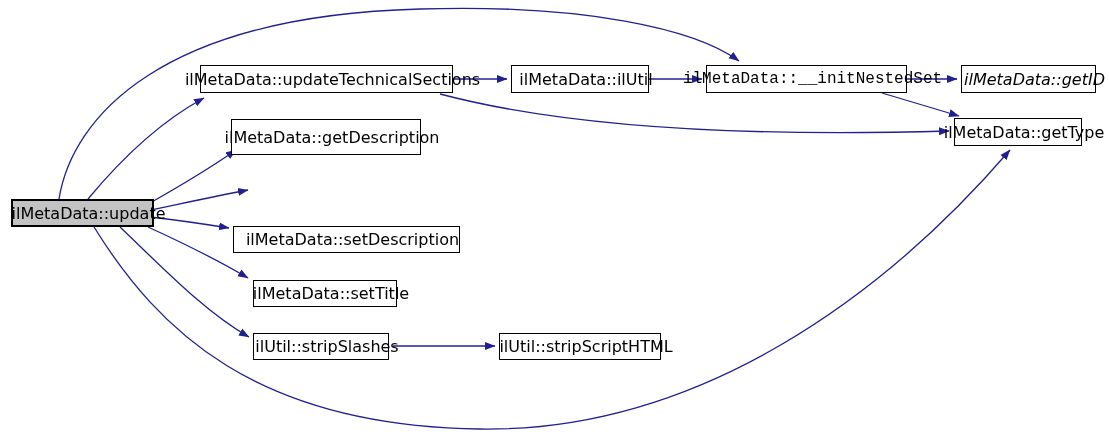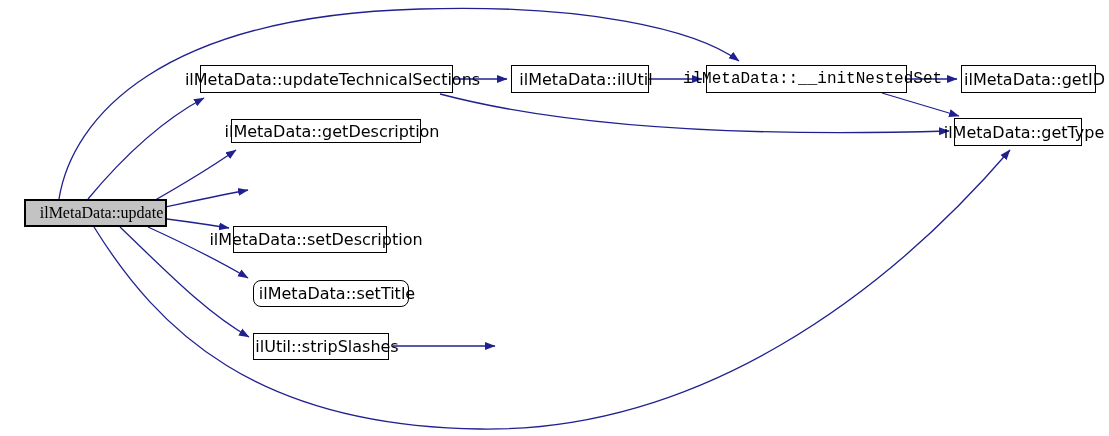--- a/index.html
+++ b/index.html
@@ -32,30 +32,30 @@
     white-space:nowrap;
     cursor:pointer;
     padding-left:12px;
   }
   .node.focus{
     background:var(--focus-fill);
     border-width:2px;
     cursor:default;
   }
   
-  .n-update{left:24px;top:199px;width:143px;height:28px;font-family:Liberation Serif, serif;}
+  .n-update{left:11px;top:199px;width:143px;height:28px;}
   .n-uts{left:200px;top:65px;width:253px;height:28px;}
-  .n-getdesc{left:231px;top:119px;width:190px;height:24px;}
+  .n-getdesc{left:231px;top:119px;width:190px;height:36px;}
   .n-gettitle{left:252px;top:172px;width:146px;height:27px;}
-  .n-setdesc{left:233px;top:226px;width:154px;height:27px;text-align:center;}
-  .n-settitle{left:253px;top:280px;width:156px;height:27px;border-radius:8px;}
+  .n-setdesc{left:233px;top:226px;width:227px;height:27px;text-align:center;}
+  .n-settitle{left:253px;top:280px;width:144px;height:27px;}
   .n-stripslashes{left:253px;top:333px;width:136px;height:27px;}
   .n-delete{left:511px;top:65px;width:138px;height:28px;}
   .n-initnested{left:706px;top:65px;width:201px;height:28px;font-family:Liberation Mono, monospace;}
-  .n-getid{left:961px;top:65px;width:135px;height:28px;}
+  .n-getid{left:961px;top:65px;width:135px;height:28px;font-style:italic;}
   .n-gettype{left:954px;top:118px;width:128px;height:28px;}
   .n-stripscripthtml{left:499px;top:333px;width:162px;height:27px;}
 </style>
 </head>
 <body>
 
 <div id="canvas">
 
   <svg id="edges" viewBox="0 0 1109 436" xmlns="http://www.w3.org/2000/svg" aria-hidden="true">
     <defs>
@@ -82,14 +82,15 @@
   <div class="node focus n-update">ilMetaData::update</div>
   <div class="node n-uts">ilMetaData::updateTechnicalSections</div>
   <div class="node n-getdesc">ilMetaData::getDescription</div>
   <div class="node n-setdesc">ilMetaData::setDescription</div>
   <div class="node n-settitle">ilMetaData::setTitle</div>
   <div class="node n-stripslashes">ilUtil::stripSlashes</div>
   <div class="node n-delete">ilMetaData::ilUtil</div>
   <div class="node n-initnested">ilMetaData::__initNestedSet</div>
   <div class="node n-getid">ilMetaData::getID</div>
   <div class="node n-gettype">ilMetaData::getType</div>
+  <div class="node n-stripscripthtml">ilUtil::stripScriptHTML</div>
 
 </div>
 
 </body></html>

